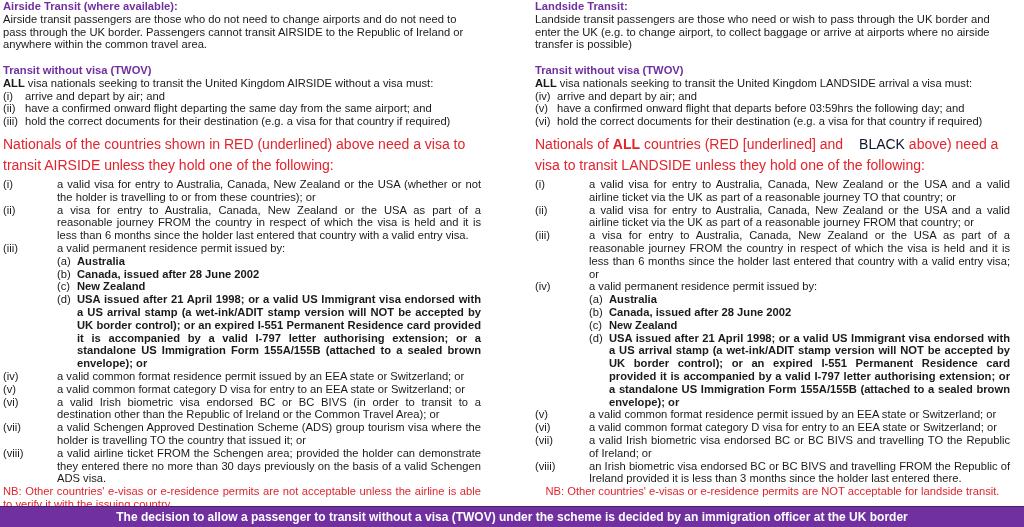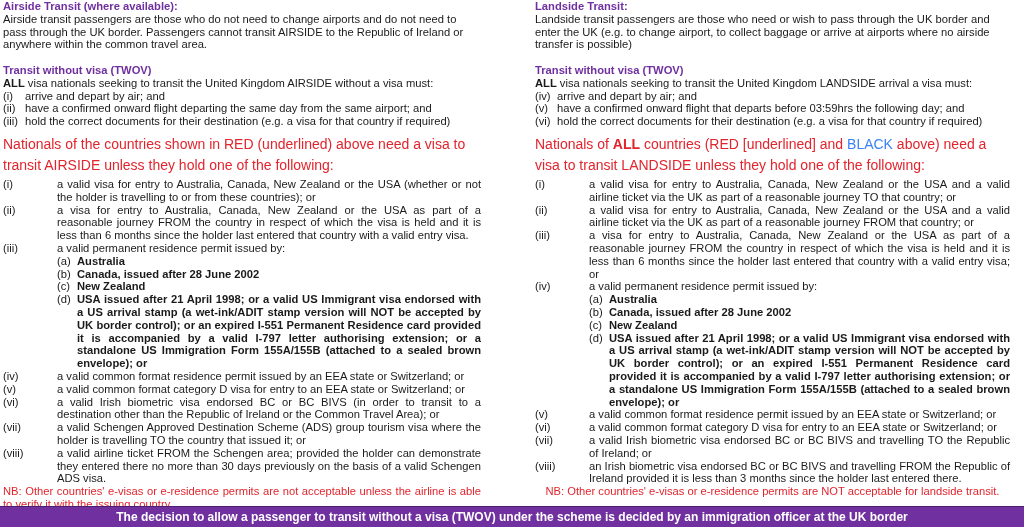--- a/index.html
+++ b/index.html
@@ -7,21 +7,21 @@
          font-family:"Liberation Sans", sans-serif; color:#1a1a1a; }
   .col { position:absolute; top:0; font-size:11.2px; line-height:12.8px; }
   .col.left { left:3px; width:478px; }
   .col.right { left:535px; width:475px; }
   .heading { color:#7030a0; font-weight:bold; margin:0; }
   .para { margin:0; }
   .gap { height:12.8px; }
   .reqrow { display:flex; }
   .reqrow .num { width:22px; flex:none; }
   .redhead { color:#e2242d; font-size:14px; line-height:21px; margin:6px 0 2px 0; }
-  .redhead .blk { color:#3b82f6; }
+  .redhead .blk { color:#0f172a;margin-left:12px; }
   .item { display:flex; text-align:justify; }
   .item .num { width:54px; flex:none; }
   .item .txt { flex:1; }
   .sub { display:flex; text-align:justify; margin-left:0; }
   .sub .num { width:20px; flex:none; }
   .sub .txt { flex:1;font-weight:bold; }
   .nb { color:#e2242d; text-align:justify; margin:0; }
   .nb.center { text-align:center; }
   .banner { position:absolute; left:0; top:506px; width:1024px; height:21px;
             background:#7030a0; color:#ffffff; font-weight:bold; font-size:12px;

